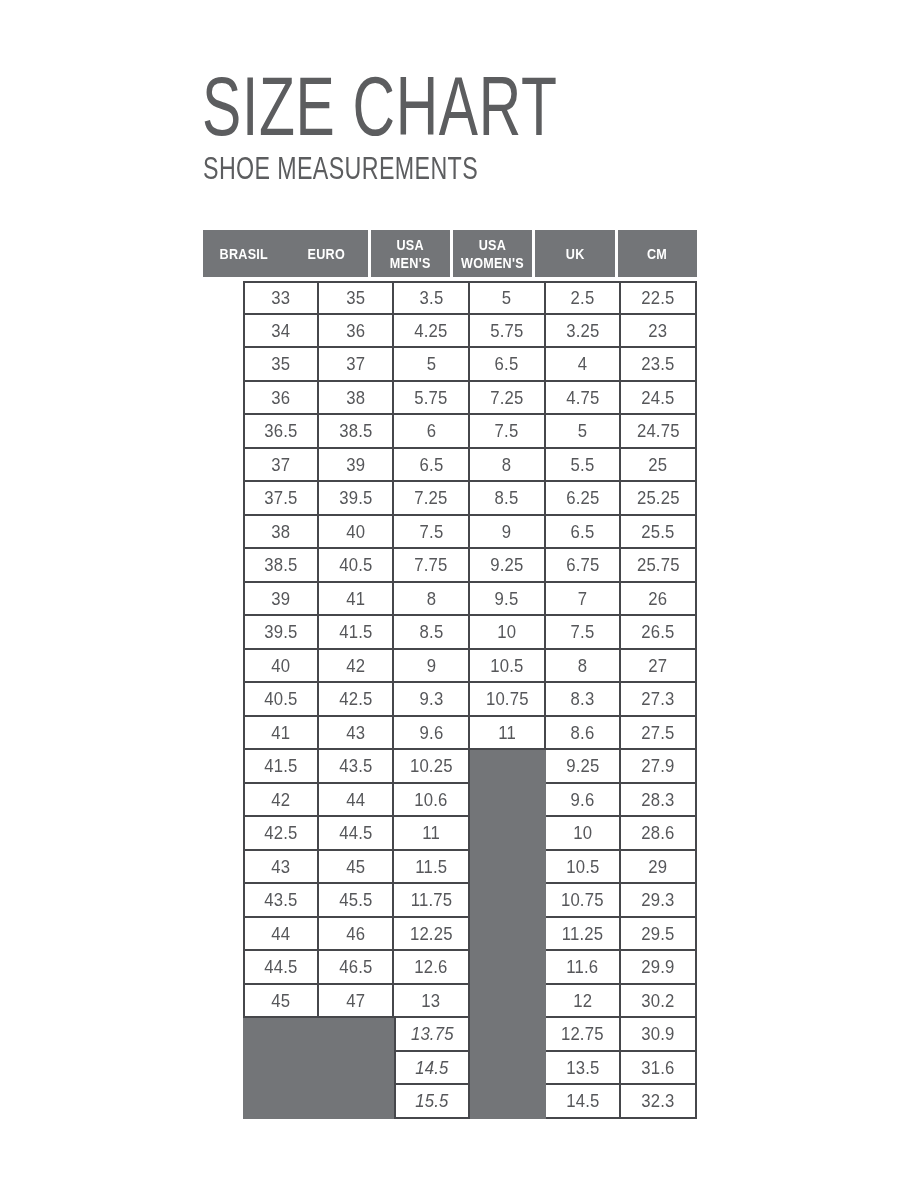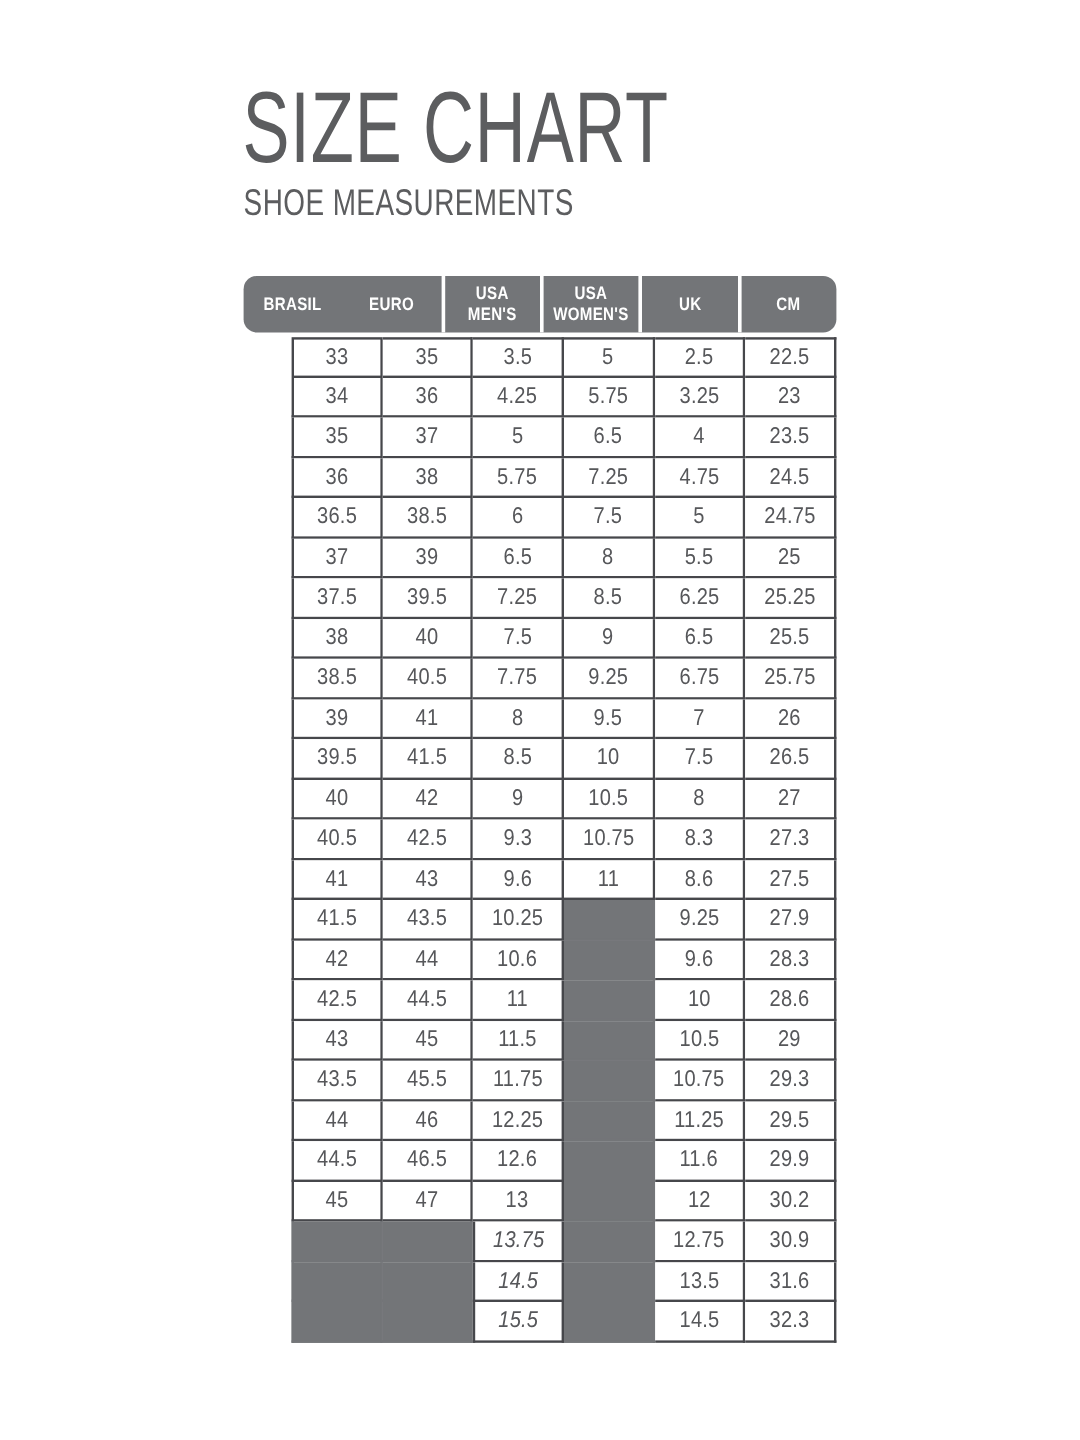--- a/index.html
+++ b/index.html
@@ -27,21 +27,20 @@
     color:var(--title);letter-spacing:0.5px;white-space:nowrap;
     transform:scaleX(0.75);transform-origin:left top;
   }
   .size-table{
     position:absolute;left:203px;top:230px;width:494px;
   }
   .thead{
     display:grid;grid-template-columns:repeat(6,1fr);
     height:47px;background:var(--gray);
     margin-bottom:4px;
-    border-radius:11px;
   }
   .hcell{
     display:flex;align-items:center;justify-content:center;
     color:#ffffff;font-weight:bold;font-size:15px;line-height:1.15;
     text-align:center;white-space:pre-line;letter-spacing:0.3px;
     box-sizing:border-box;
   }
   .hcell.hdiv{border-left:3px solid #ffffff;}
   .hcell .hlabel{display:inline-block;transform:scaleX(0.84);}
   .tgrid{

